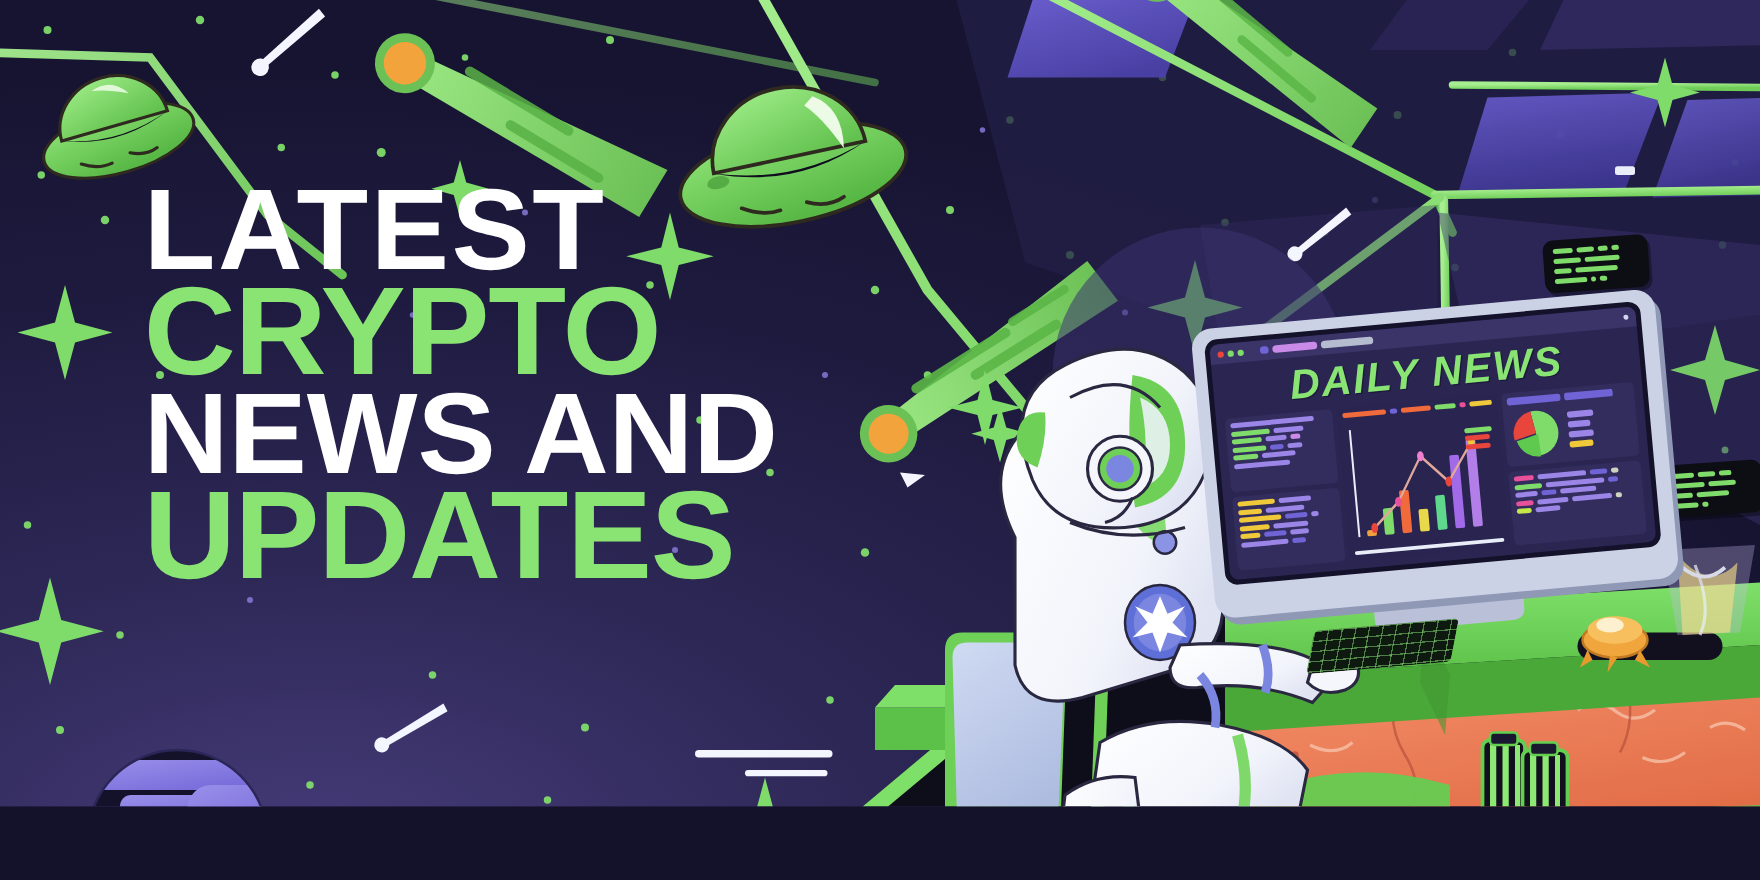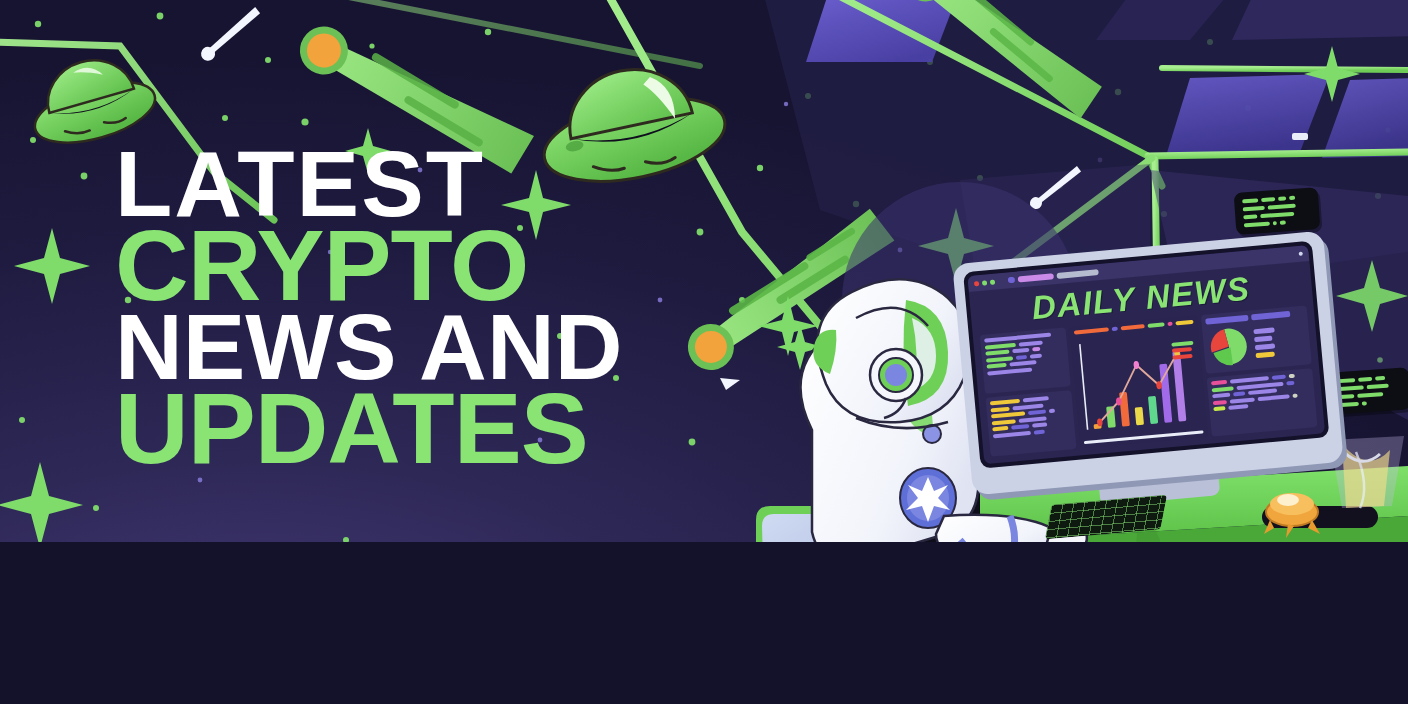--- a/index.html
+++ b/index.html
@@ -5,21 +5,21 @@
 <style>
   * { box-sizing: border-box; margin: 0; padding: 0; }
   html, body {
     width: 1408px; height: 704px;
     overflow: hidden;
     font-family: "Liberation Sans", sans-serif;
     background: #14122b;
   }
   #banner {
     position: relative;
-    width: 1408px; height: 542px;
+    width: 1408px; height: 645px;
     overflow: hidden;
     background: radial-gradient(ellipse 80% 70% at 18% 95%, #3b3368 0%, #2a2550 38%, #1d1a3c 68%, #171432 100%);
   }
   .layer { position: absolute; inset: 0; }
   svg { display: block; }
   .hero-text {
     position: absolute;
     left: 115px; top: 143px;
     z-index: 40;
     line-height: 0.90;

